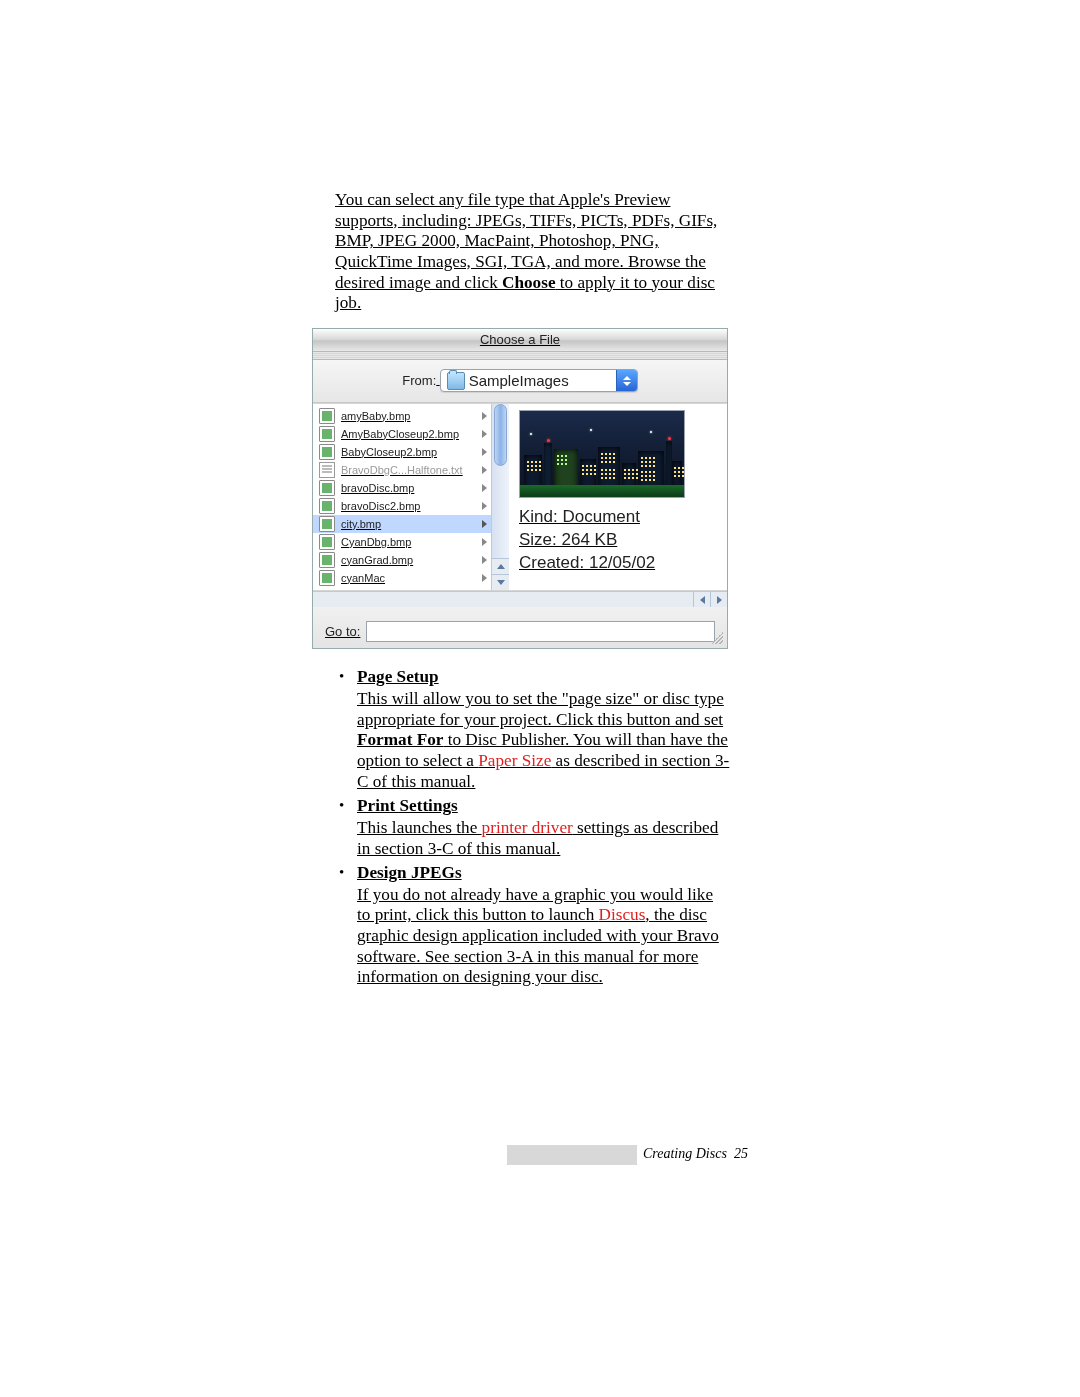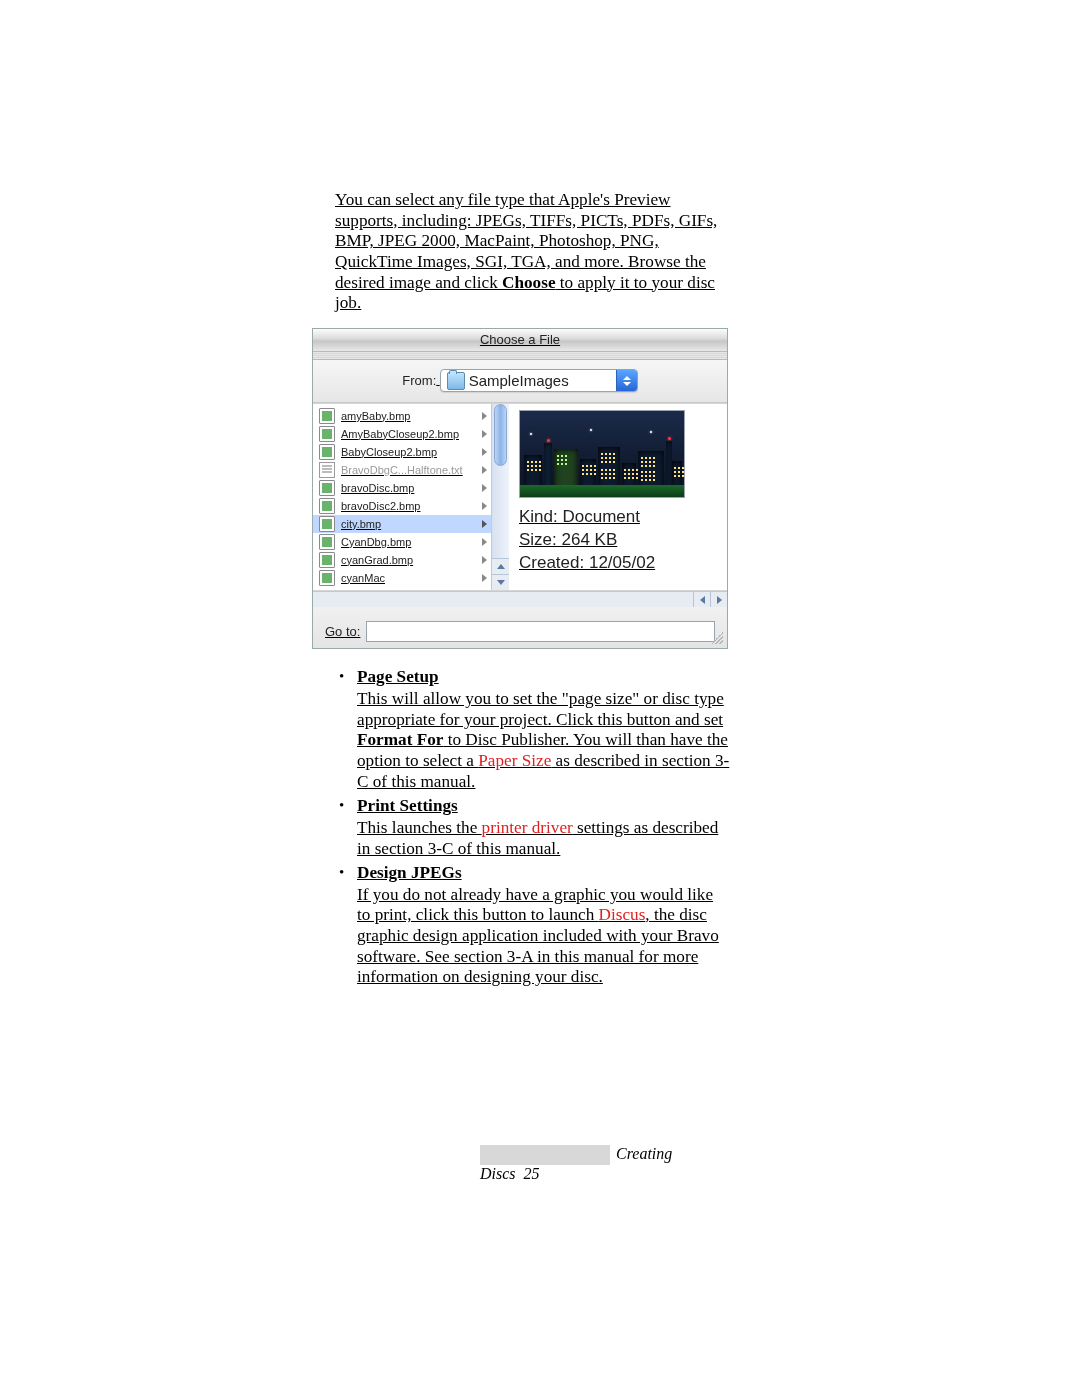--- a/index.html
+++ b/index.html
@@ -202,23 +202,23 @@
 
   
   ul.sections{list-style:none;padding:0;margin:18px 0 0 0;}
   ul.sections > li{position:relative;padding-left:22px;margin-bottom:4px;}
   ul.sections > li::before{content:"\2022";position:absolute;left:4px;top:0;font-size:15px;}
   ul.sections .head{font-weight:bold;}
   ul.sections .body{margin-top:1px;}
   .red-link{color:#e02020;}
 
   .footer{
-    position:absolute; left:480px; top:1145px;
+    position:absolute; left:507px; top:1145px;
     width:250px;
-    font-size:16px;
+    font-size:14px;
   }
   .footer .bar{
     display:inline-block;width:130px;height:20px;background:#d8d8d8;vertical-align:middle;margin-right:6px;
   }
   .footer .txt{font-style:italic;}
   .footer .pg{font-style:italic;}
 </style>
 </head>
 <body>
 

